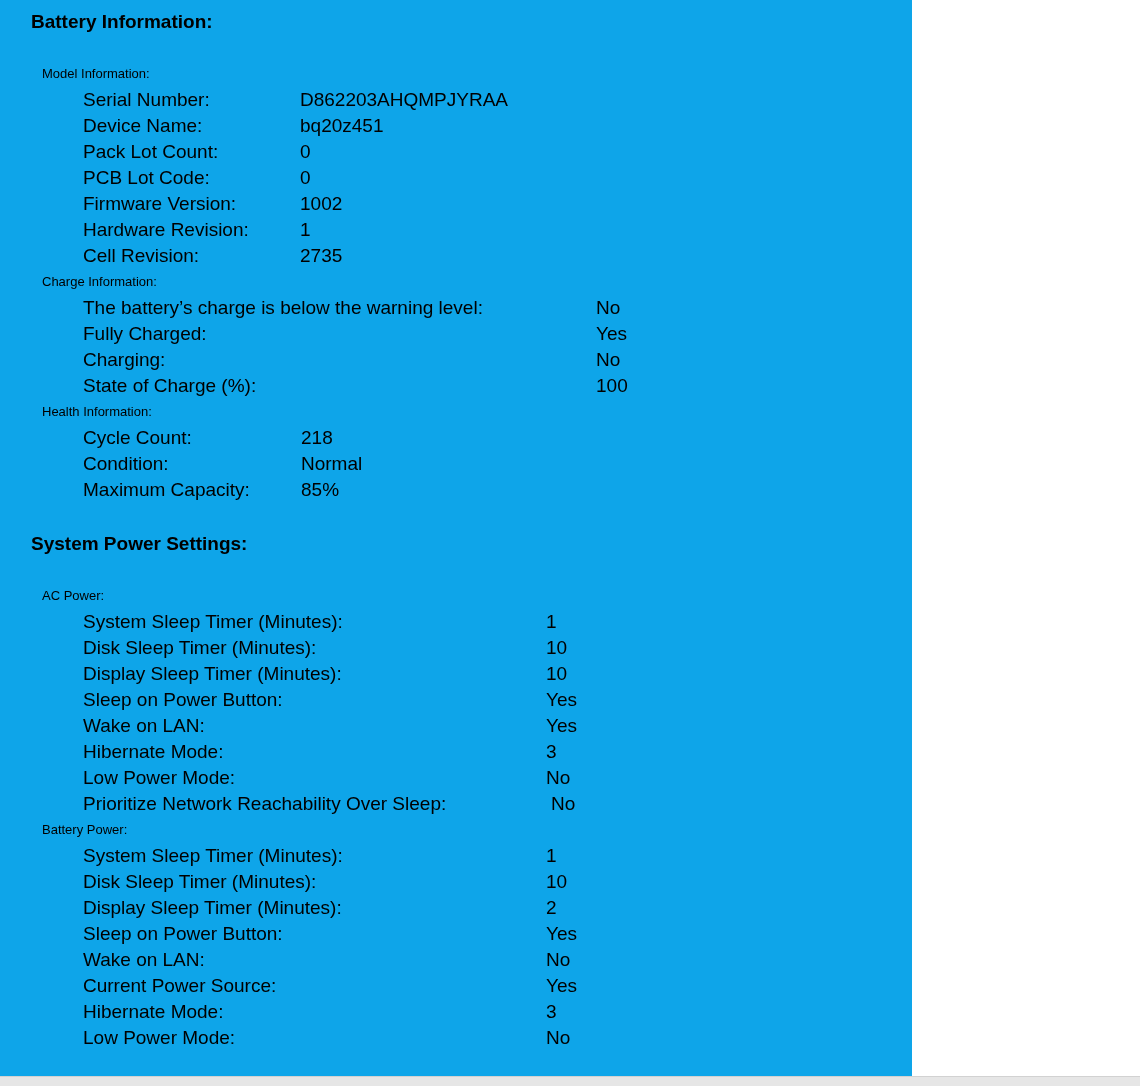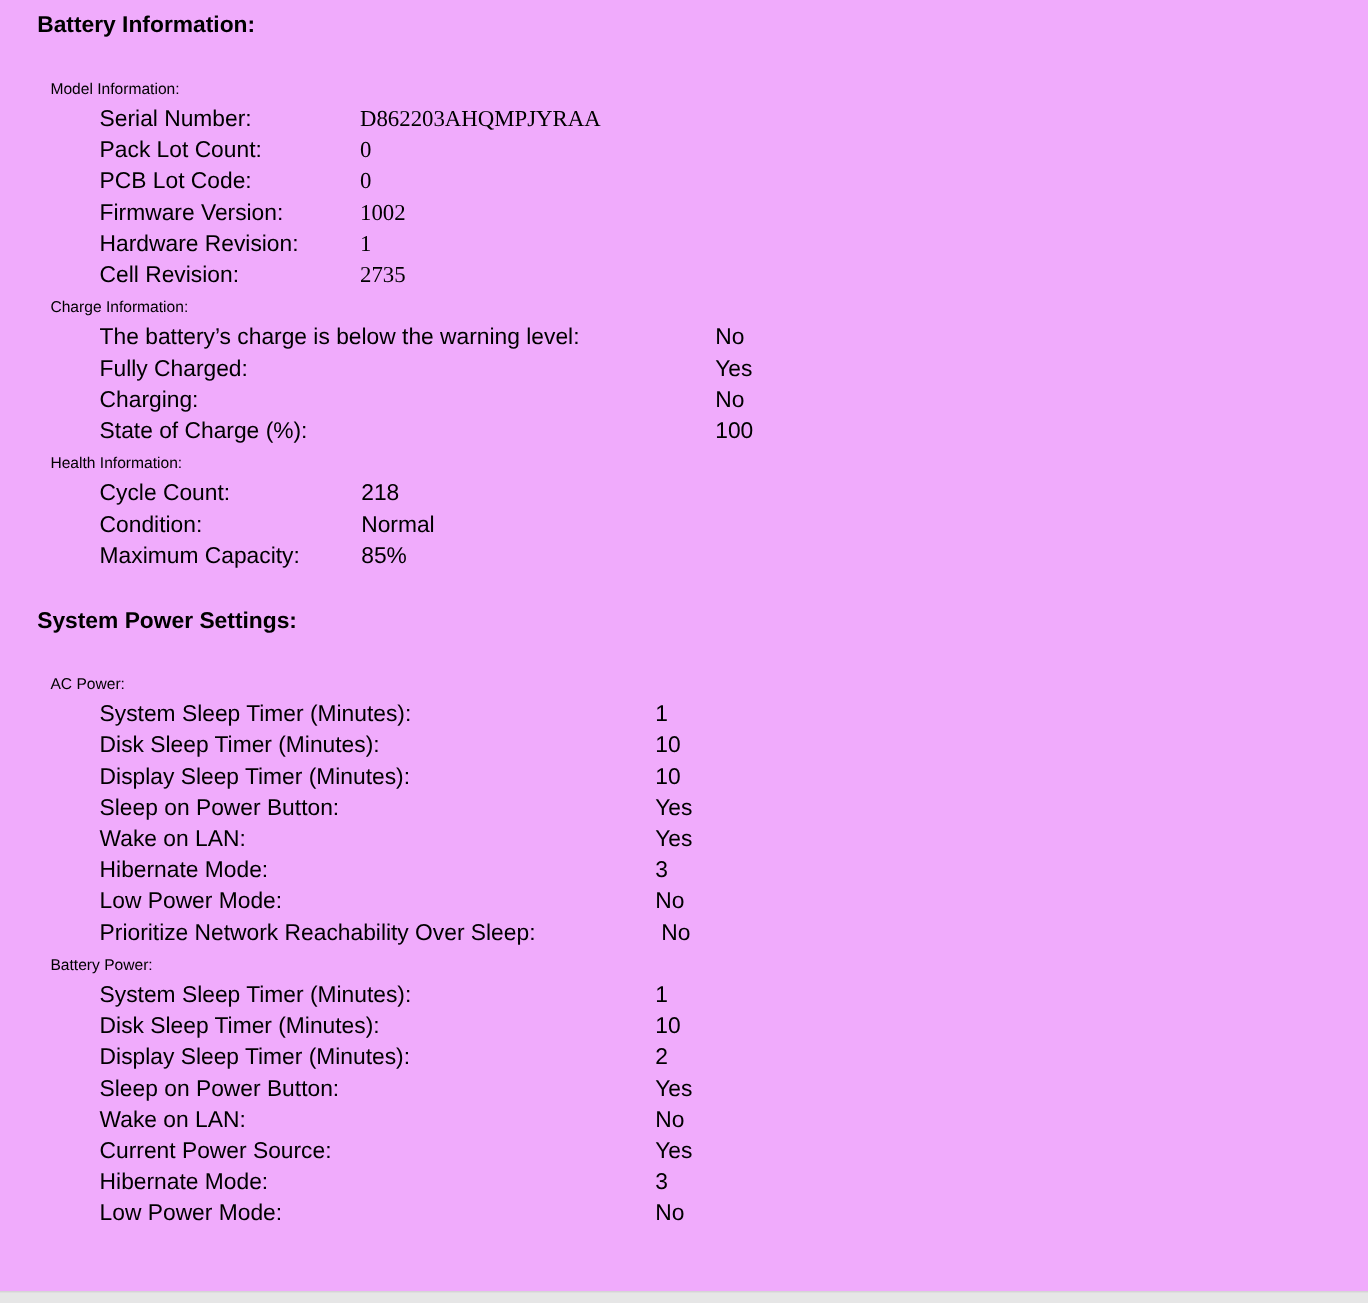--- a/index.html
+++ b/index.html
@@ -10,23 +10,23 @@
   body {
     width: 1140px;
     height: 1086px;
     font-family: "Liberation Sans", sans-serif;
     color: #000000;
     overflow: hidden;
     position: relative;
   }
   .page {
     position: relative;
-    width: 1140px;
+    width: 912px;
     height: 1086px;
-    background: #f0abfc;
+    background: #0ea5e9;
   }
   .content {
     position: absolute;
     left: 0;
     top: 0;
     right: 0;
   }
 
   
   .section-title {
@@ -65,21 +65,21 @@
     top: 0;
     white-space: pre;
   }
   .row .v {
     position: absolute;
     top: 0;
     white-space: pre;
   }
 
   
-  .vcol-model .v   { left: 300px; font-family: Liberation Serif, serif; }
+  .vcol-model .v   { left: 300px; }
   .vcol-charge .v  { left: 596px; }
   .vcol-health .v  { left: 301px; }
   .vcol-power .v   { left: 546px; }
   .vcol-power-wide .v { left: 551px; }
 
   
   .bottom-bar {
     position: absolute;
     left: 0;
     bottom: 0;
@@ -92,20 +92,21 @@
 </head>
 <body>
 
 <div class="page">
   <div class="content" id="content">
       <div class="" style="height: 9px;"></div>
       <div class="section-title">Battery Information:</div>
       <div class="block-gap"></div>
       <div class="group-label">Model Information:</div>
       <div class="row vcol-model"><span class="k">Serial Number:</span><span class="v">D862203AHQMPJYRAA</span></div>
+      <div class="row vcol-model"><span class="k">Device Name:</span><span class="v">bq20z451</span></div>
       <div class="row vcol-model"><span class="k">Pack Lot Count:</span><span class="v">0</span></div>
       <div class="row vcol-model"><span class="k">PCB Lot Code:</span><span class="v">0</span></div>
       <div class="row vcol-model"><span class="k">Firmware Version:</span><span class="v">1002</span></div>
       <div class="row vcol-model"><span class="k">Hardware Revision:</span><span class="v">1</span></div>
       <div class="row vcol-model"><span class="k">Cell Revision:</span><span class="v">2735</span></div>
       <div class="group-label">Charge Information:</div>
       <div class="row vcol-charge"><span class="k">The battery’s charge is below the warning level:</span><span class="v">No</span></div>
       <div class="row vcol-charge"><span class="k">Fully Charged:</span><span class="v">Yes</span></div>
       <div class="row vcol-charge"><span class="k">Charging:</span><span class="v">No</span></div>
       <div class="row vcol-charge"><span class="k">State of Charge (%):</span><span class="v">100</span></div>

